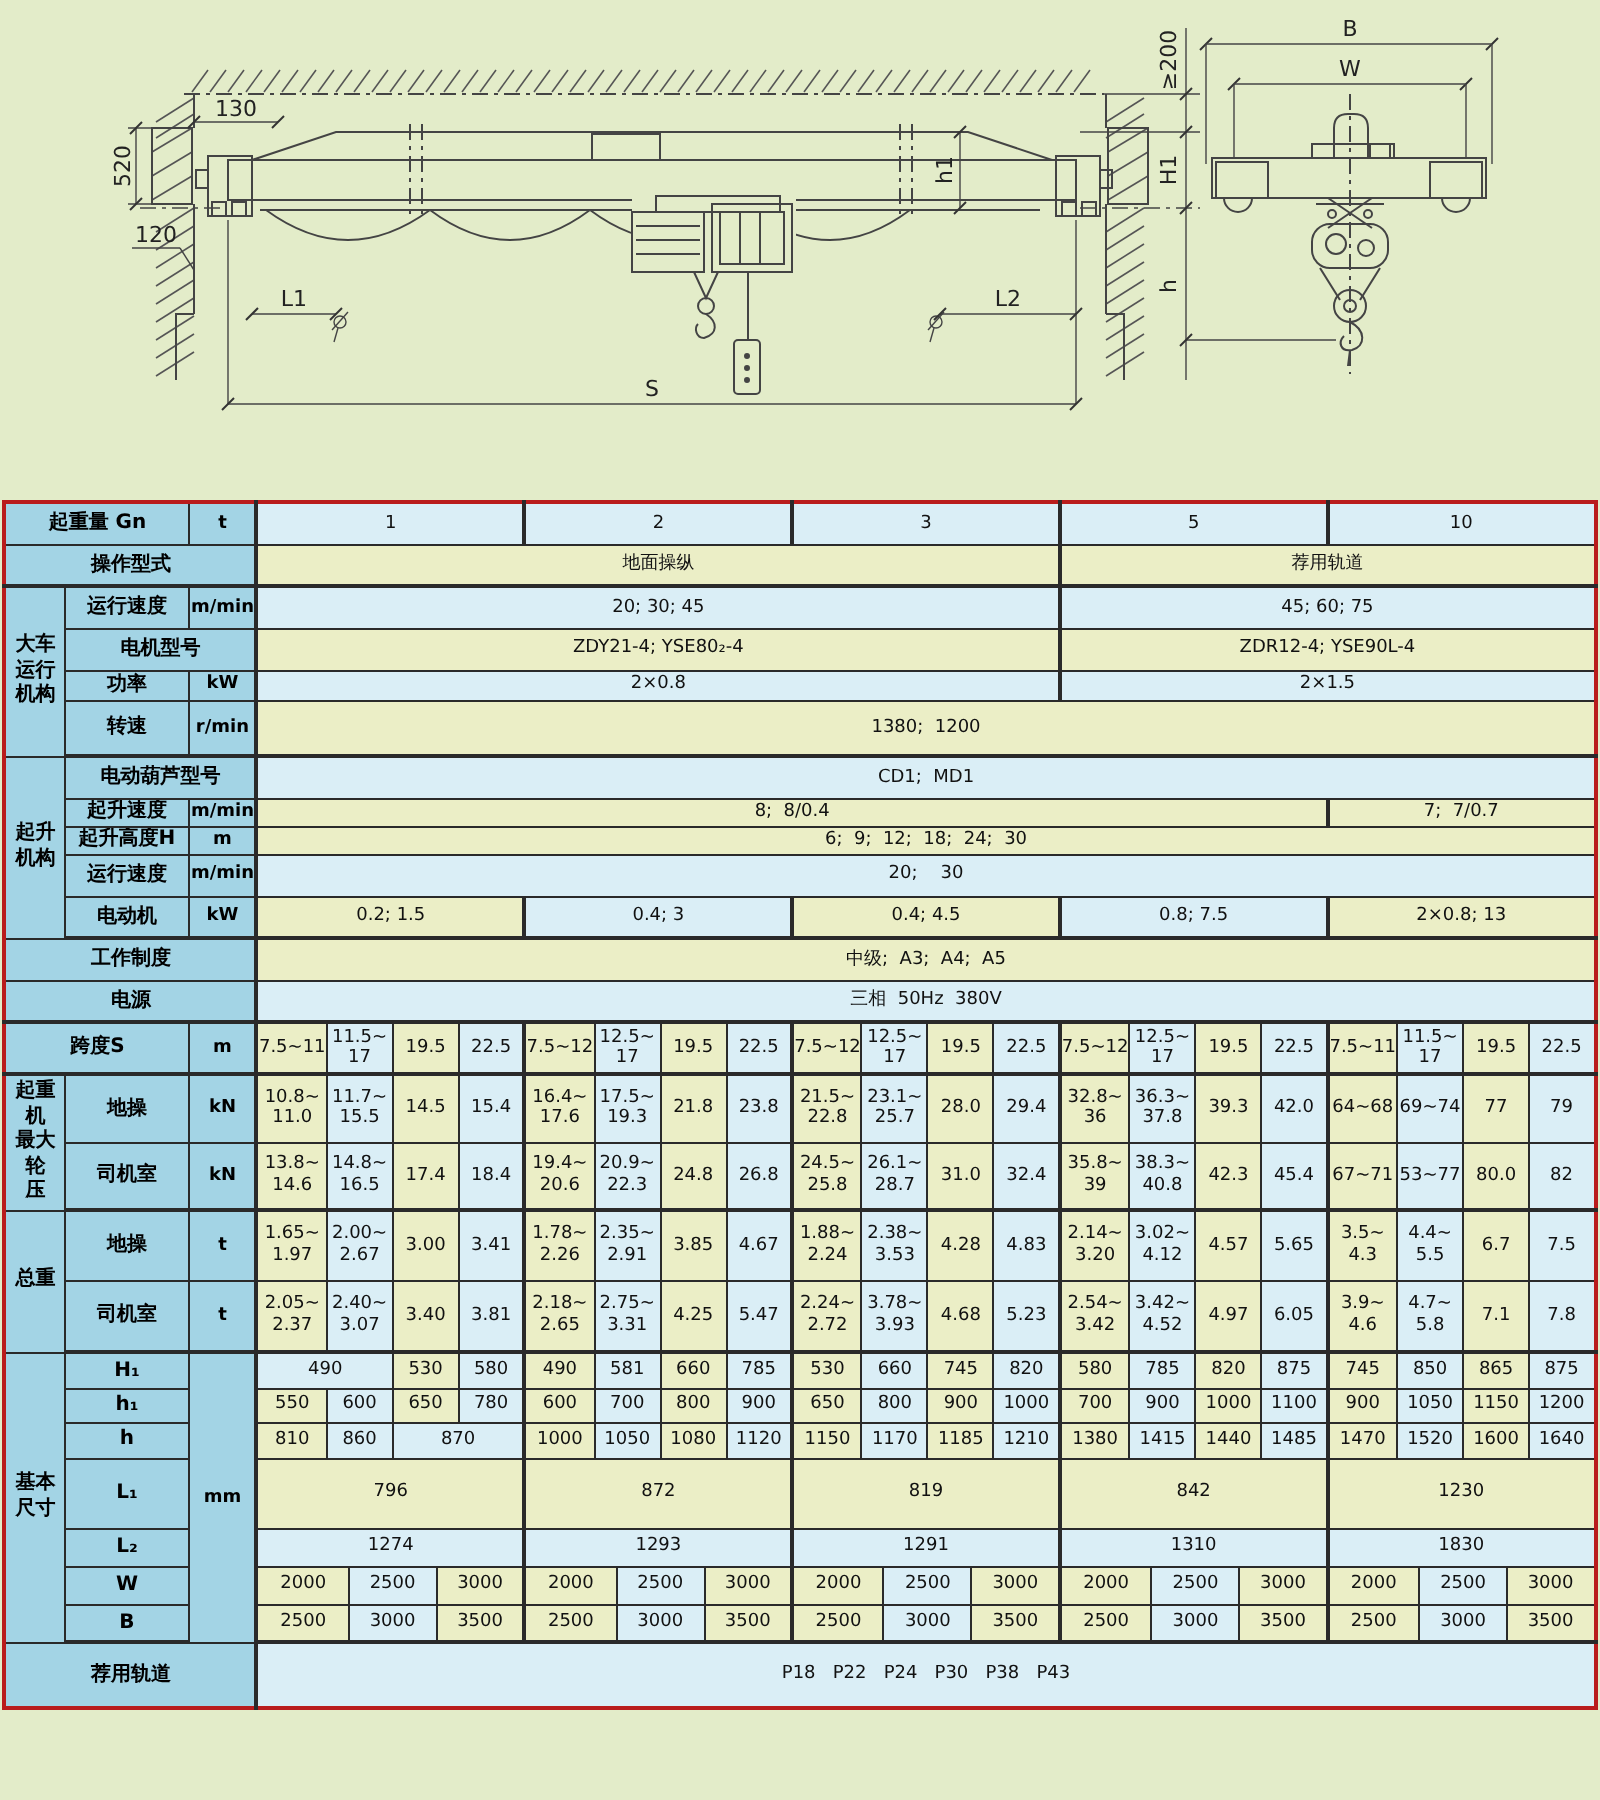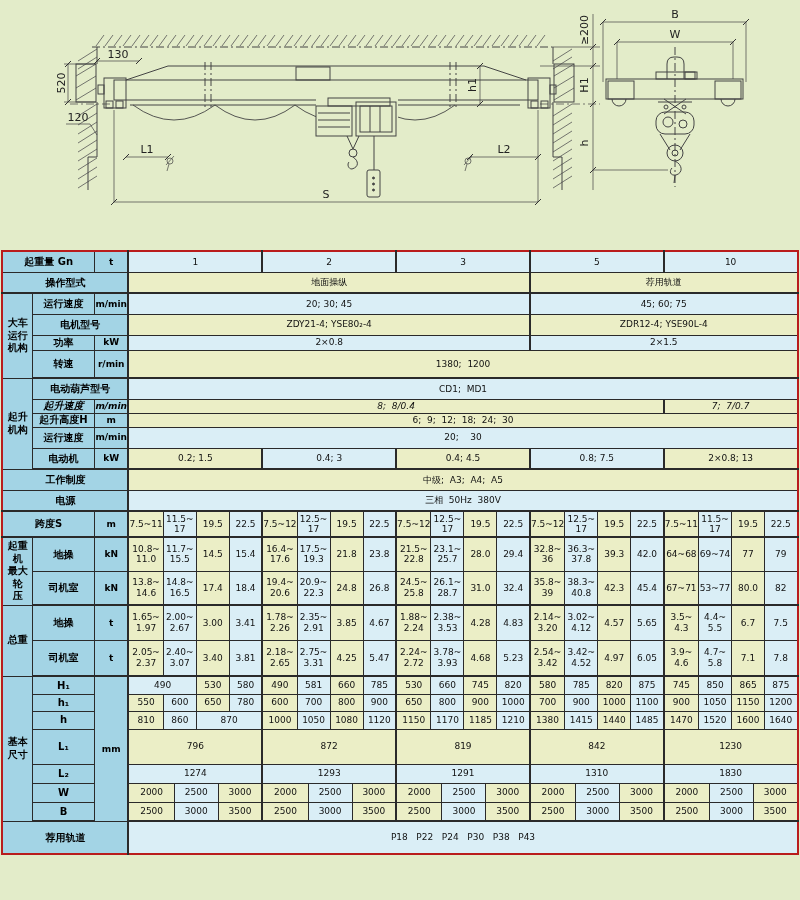--- a/index.html
+++ b/index.html
@@ -367,21 +367,21 @@
         <tr class="sb" style="height: 28px;">
           <th>转速</th>
           <th class="ulab">r/min</th>
           <td colspan="60" class="y gb">1380;  1200</td>
         </tr>
         <tr style="height: 21px;">
           <th rowspan="5" class="glab">起升<br>机构</th>
           <th colspan="2" class="rx">电动葫芦型号</th>
           <td colspan="60" class="b gb">CD1;  MD1</td>
         </tr>
-        <tr style="height: 14px; font-style: italic;">
+        <tr style="height: 14px;">
           <th>起升速度</th>
           <th class="ulab">m/min</th>
           <td colspan="48" class="y gb">8;  8/0.4</td>
           <td colspan="12" class="y gb">7;  7/0.7</td>
         </tr>
         <tr style="height: 14px;">
           <th>起升高度H</th>
           <th class="ulab">m</th>
           <td colspan="60" class="y gb">6;  9;  12;  18;  24;  30</td>
         </tr>

